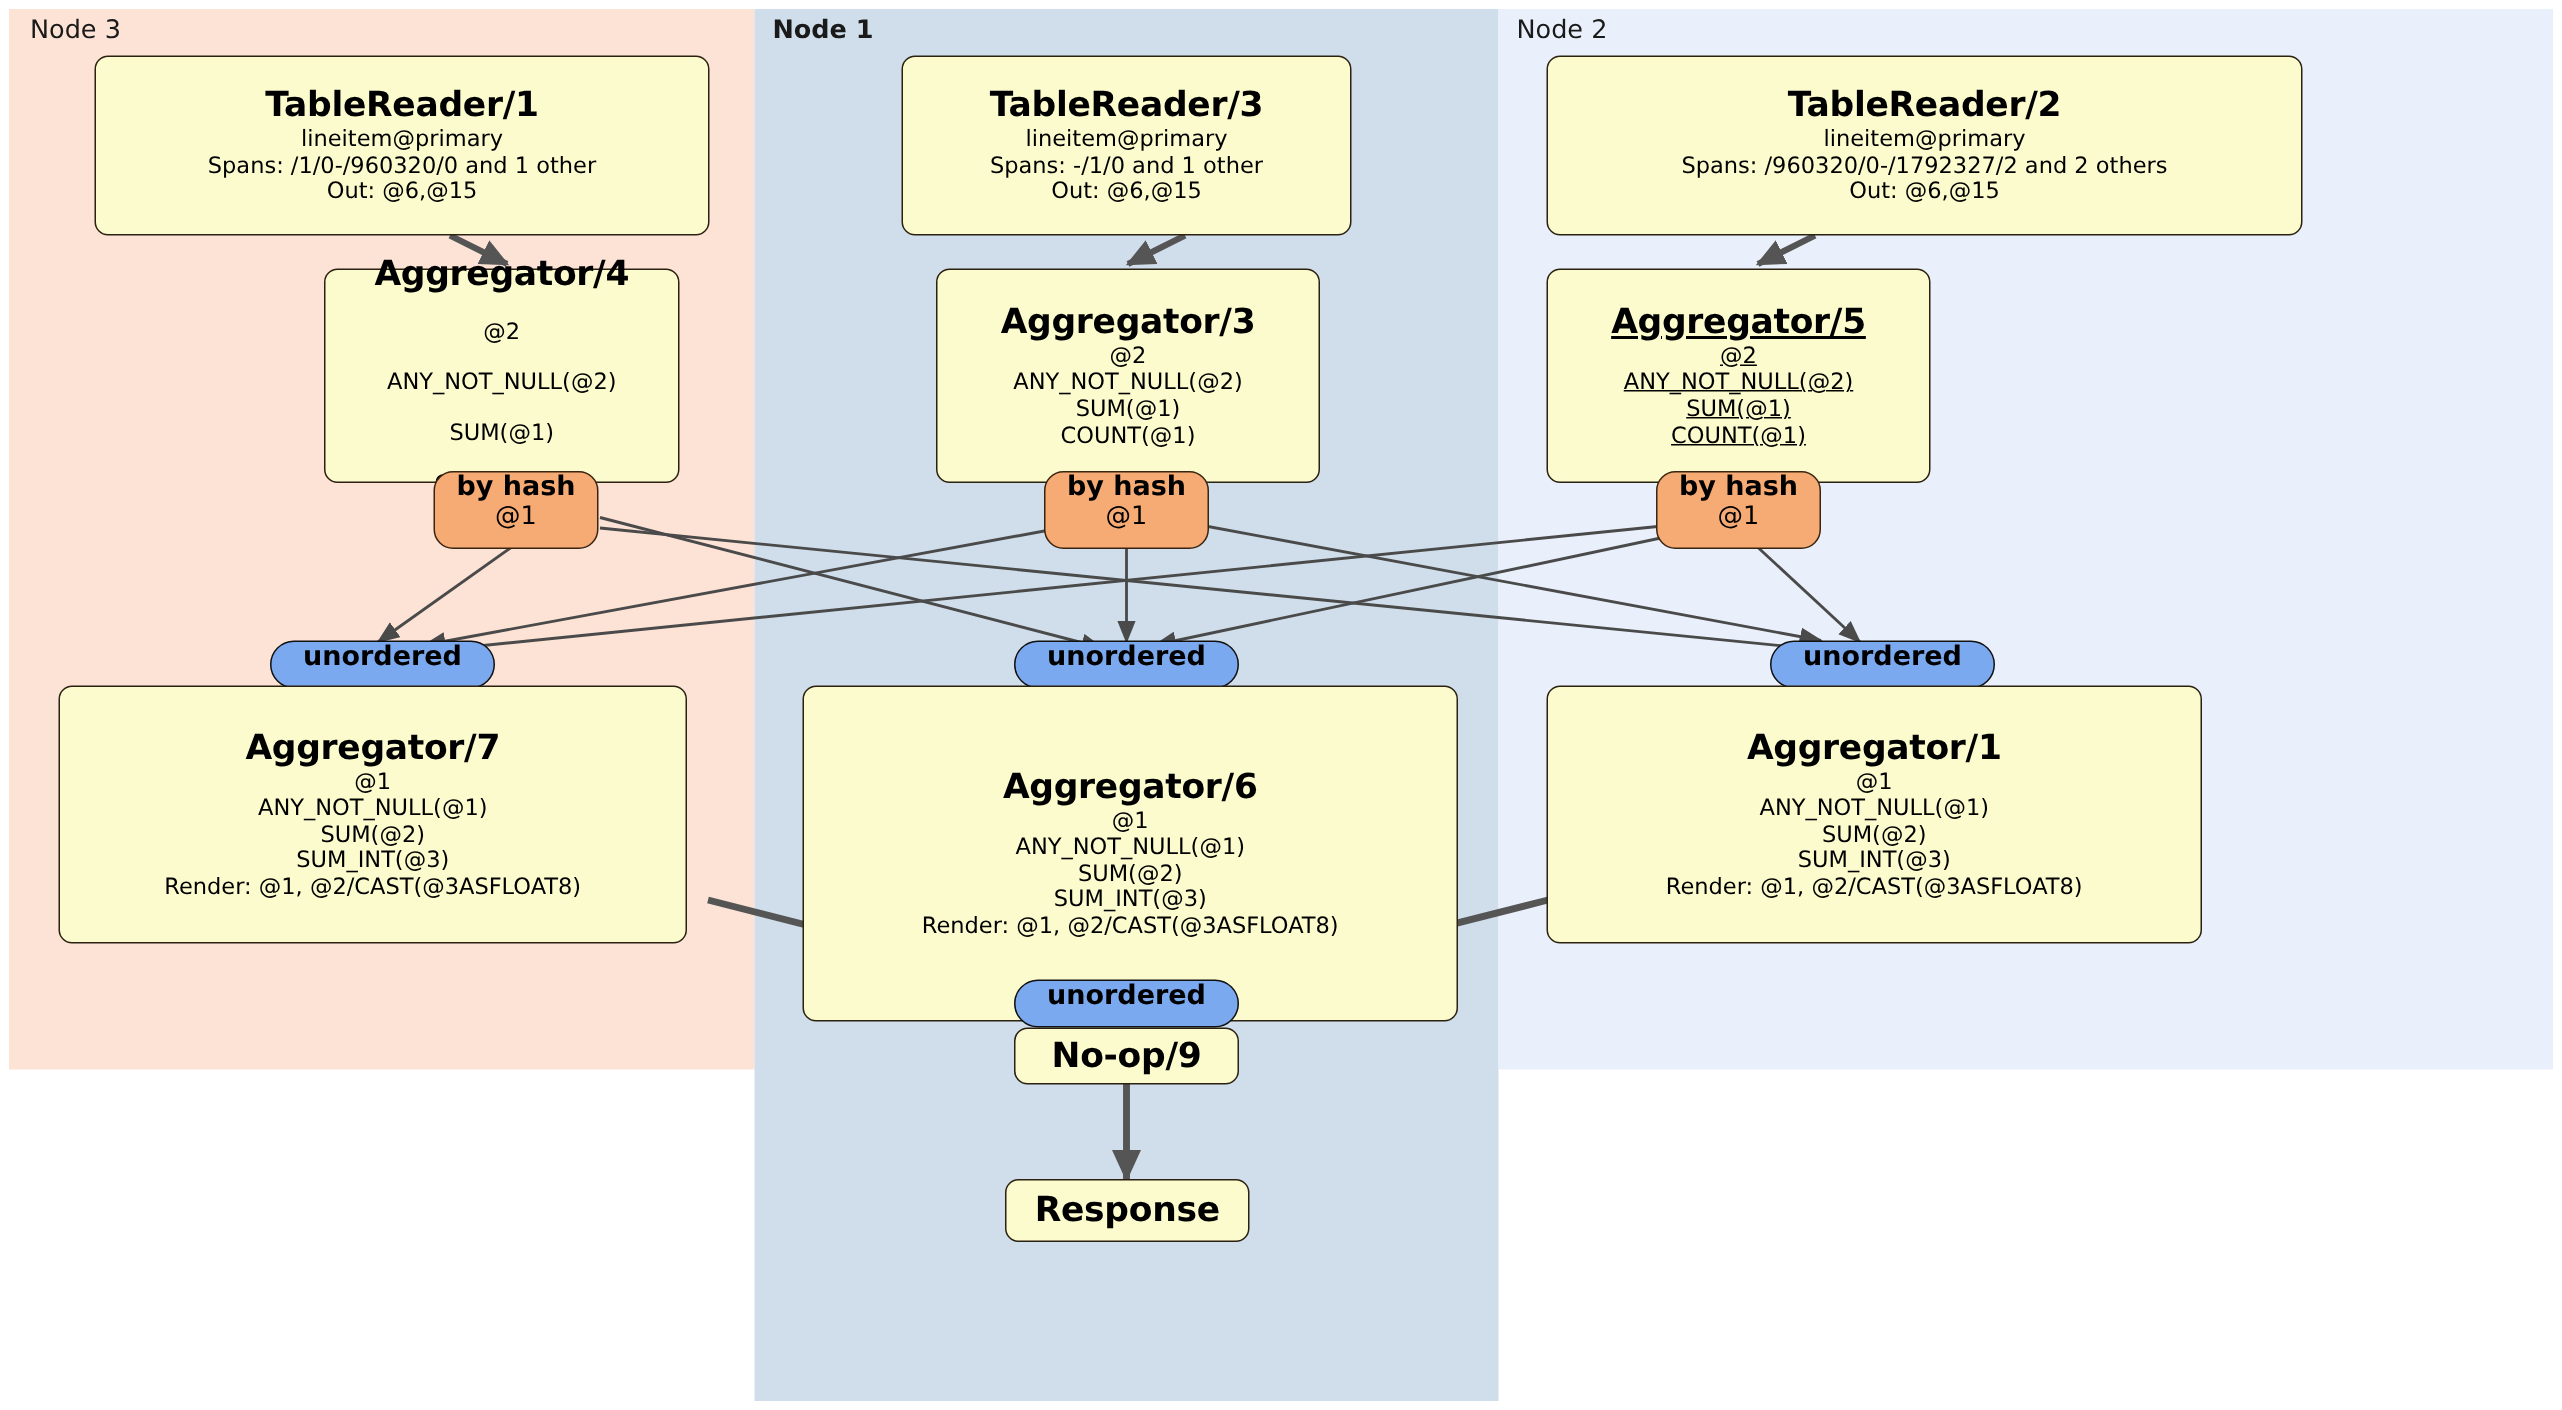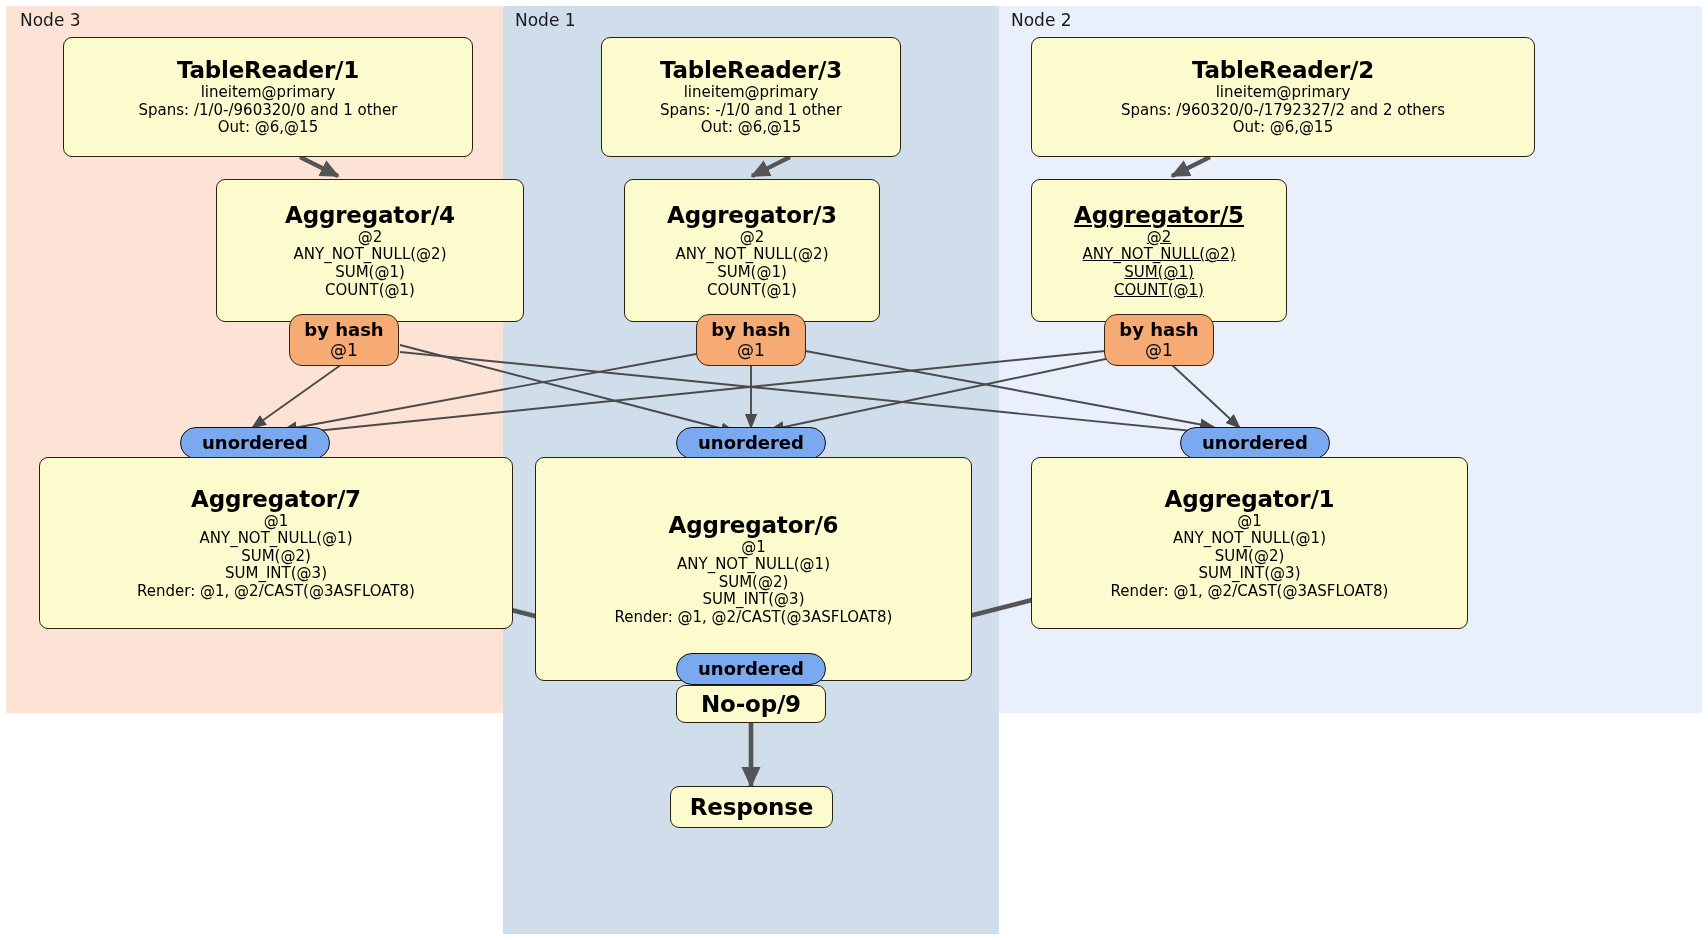--- a/index.html
+++ b/index.html
@@ -13,37 +13,37 @@
 
   .node-box{position:absolute;box-sizing:border-box;border:1.6px solid #2b2111;
             border-radius:9px;background:#fbfbcd;text-align:center;
             display:flex;flex-direction:column;justify-content:center;
             line-height:1.17;color:#000;align-items:center;}
   .node-title{font-weight:bold;font-size:23px;letter-spacing:-0.2px;}
   .node-line{font-size:15px;}
 
   .badge{position:absolute;box-sizing:border-box;border:1.6px solid #14213a;
          border-radius:17px;text-align:center;display:flex;flex-direction:column;
-         justify-content:center;line-height:1.12;}
+         justify-content:flex-start;line-height:1.12;}
   .badge-hash{background:#f7ab74;border-color:#3a2410;border-radius:13px;}
   .badge-unordered{background:#7aa9ef;border-color:#111;}
   .badge-main{font-weight:bold;font-size:18px;color:#000;}
   .badge-sub{font-size:17px;color:#000;}
 </style>
 </head>
 <body>
 
 <div id="stage">
 
   <div class="region" style="left:6px;top:6px;width:497px;height:707px;background:#fce3d6;"></div>
   <div class="region" style="left:503px;top:6px;width:496px;height:928px;background:#cfdeea;"></div>
   <div class="region" style="left:999px;top:6px;width:703px;height:707px;background:#eaf0fb;"></div>
 
   <div class="region-label" style="left:20px;top:10px;">Node 3</div>
-  <div class="region-label" style="left:515px;top:10px;">Node 1</div>
+  <div class="region-label" style="left:515px;top:10px;font-weight:bold;">Node 1</div>
   <div class="region-label" style="left:1011px;top:10px;">Node 2</div>
 
   <svg id="wires" viewBox="0 0 1708 940">
     <defs>
       <marker id="ah-thin" markerWidth="9" markerHeight="9" refX="7.4" refY="3.2" orient="auto" markerUnits="strokeWidth">
         <path d="M0,0 L8,3.2 L0,6.4 z" fill="#4a4a4a"></path>
       </marker>
       <marker id="ah-thick" markerWidth="5.2" markerHeight="5.2" refX="4.2" refY="2.1" orient="auto" markerUnits="strokeWidth">
         <path d="M0,0 L4.6,2.1 L0,4.2 z" fill="#555"></path>
       </marker>
@@ -95,21 +95,21 @@
     <div class="node-line">Out: @6,@15</div>
   </div>
 
   <div class="node-box" style="left:1031px;top:37px;width:504px;height:120px;">
     <div class="node-title">TableReader/2</div>
     <div class="node-line">lineitem@primary</div>
     <div class="node-line">Spans: /960320/0-/1792327/2 and 2 others</div>
     <div class="node-line">Out: @6,@15</div>
   </div>
 
-  <div class="node-box" style="left:216px;top:179px;width:308px;height:143px;">
+  <div class="node-box" style="left:216px;top:179px;width:237px;height:143px;gap:16px;">
     <div class="node-title">Aggregator/4</div>
     <div class="node-line">@2</div>
     <div class="node-line">ANY_NOT_NULL(@2)</div>
     <div class="node-line">SUM(@1)</div>
     <div class="node-line">COUNT(@1)</div>
   </div>
 
   <div class="node-box" style="left:624px;top:179px;width:256px;height:143px;">
     <div class="node-title">Aggregator/3</div>
     <div class="node-line">@2</div>
@@ -142,21 +142,21 @@
   <div class="badge badge-unordered" style="left:180px;top:427px;width:150px;height:32px;">
     <div class="badge-main">unordered</div>
   </div>
   <div class="badge badge-unordered" style="left:676px;top:427px;width:150px;height:32px;">
     <div class="badge-main">unordered</div>
   </div>
   <div class="badge badge-unordered" style="left:1180px;top:427px;width:150px;height:32px;">
     <div class="badge-main">unordered</div>
   </div>
 
-  <div class="node-box" style="left:39px;top:457px;width:474px;height:172px;">
+  <div class="node-box" style="left:39px;top:457px;width:419px;height:172px;">
     <div class="node-title">Aggregator/7</div>
     <div class="node-line">@1</div>
     <div class="node-line">ANY_NOT_NULL(@1)</div>
     <div class="node-line">SUM(@2)</div>
     <div class="node-line">SUM_INT(@3)</div>
     <div class="node-line">Render: @1, @2/CAST(@3ASFLOAT8)</div>
   </div>
 
   <div class="node-box" style="left:535px;top:457px;width:437px;height:224px;">
     <div class="node-title">Aggregator/6</div>

